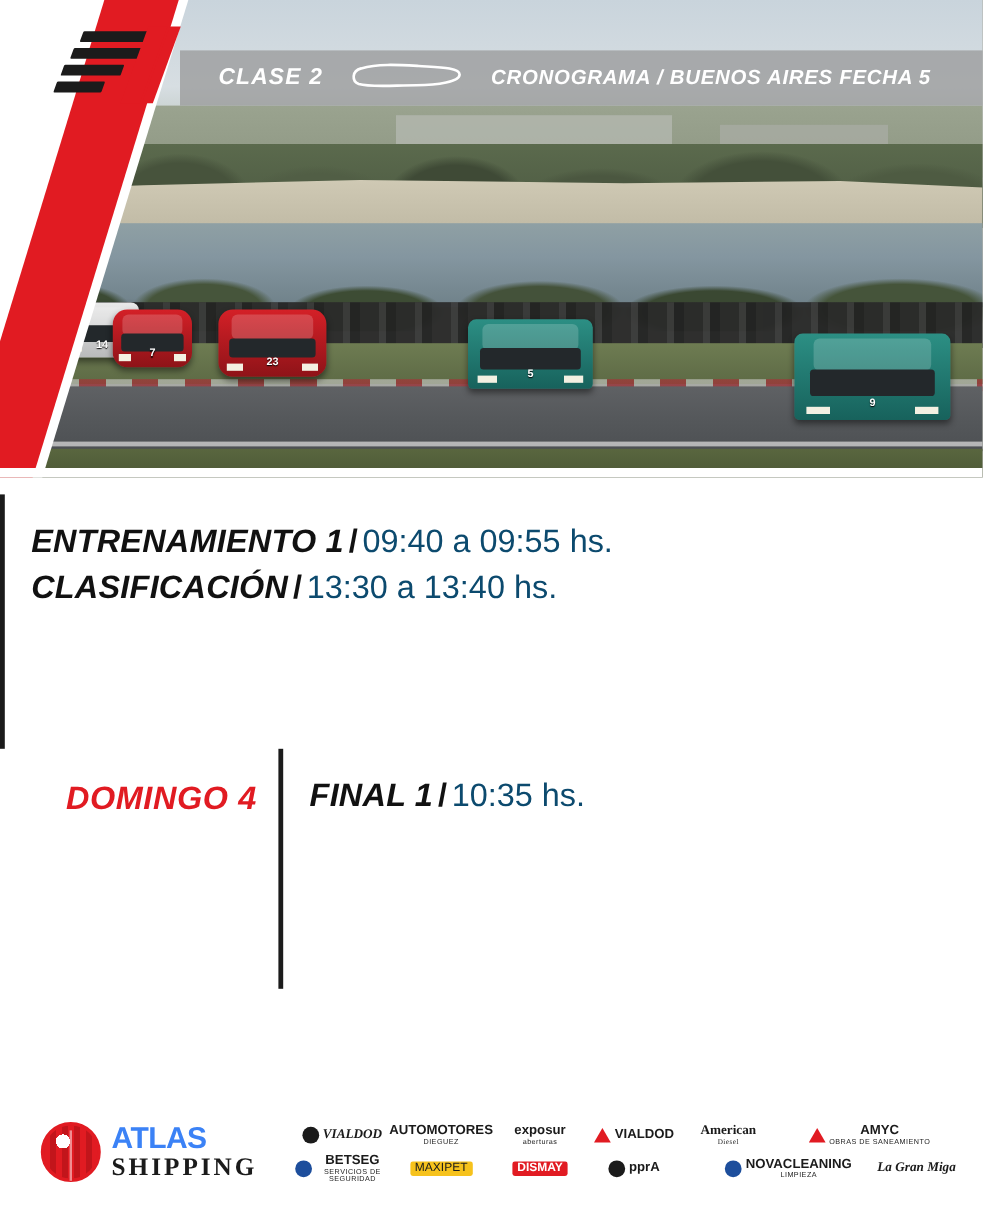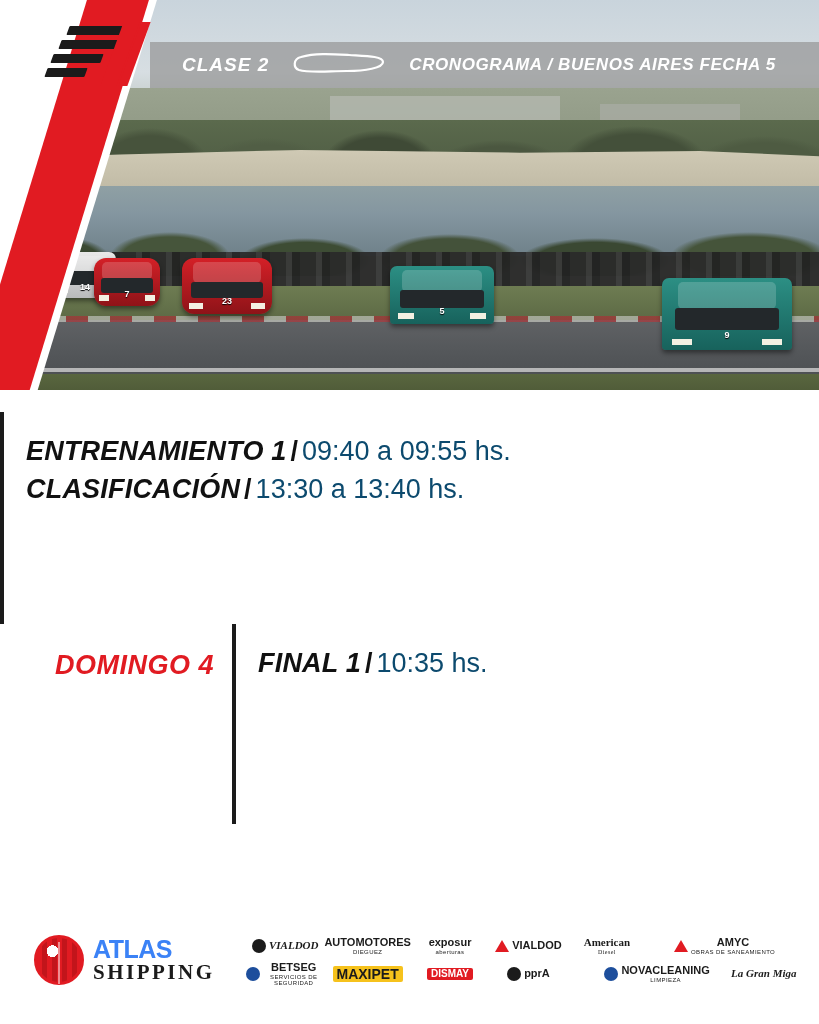--- a/index.html
+++ b/index.html
@@ -252,21 +252,21 @@
   }
   .sp {
     text-align: center; line-height: 1.05; color: #1b1b1b;
     display: flex; align-items: center; justify-content: center; gap: 3px;
   }
   .sp .nm { font-size: 11px; font-weight: bold; }
   .sp .nm small { display: block; font-size: 6px; font-weight: normal; letter-spacing:.4px; }
   .dot { width: 14px; height: 14px; border-radius: 50%; background: #1b1b1b; flex: 0 0 auto; }
   .dot.blue { background: #1d4e9c; }
   .tri { width: 0;height:0;border-left:7px solid transparent;border-right:7px solid transparent;border-bottom:12px solid #e11b22; flex:0 0 auto;}
-  .badge-yellow { background: #f6c21c; color:#1b1b1b; padding:1px 4px; font-size:14px; font-weight:bold; border-radius:2px;}
+  .badge-yellow { background: #f6c21c; color:#1b1b1b; padding:1px 4px; font-size:10px; font-weight:normal; border-radius:2px;}
   .badge-red { background:#e11b22; color:#fff; padding:1px 4px; font-size:10px; font-weight:bold; border-radius:2px;}
   .serif { font-family: "Liberation Serif", serif; }
   .ital { font-style: italic; }
 </style>
 </head>
 <body>
 
 <div class="page">
 
   <div class="hero">

